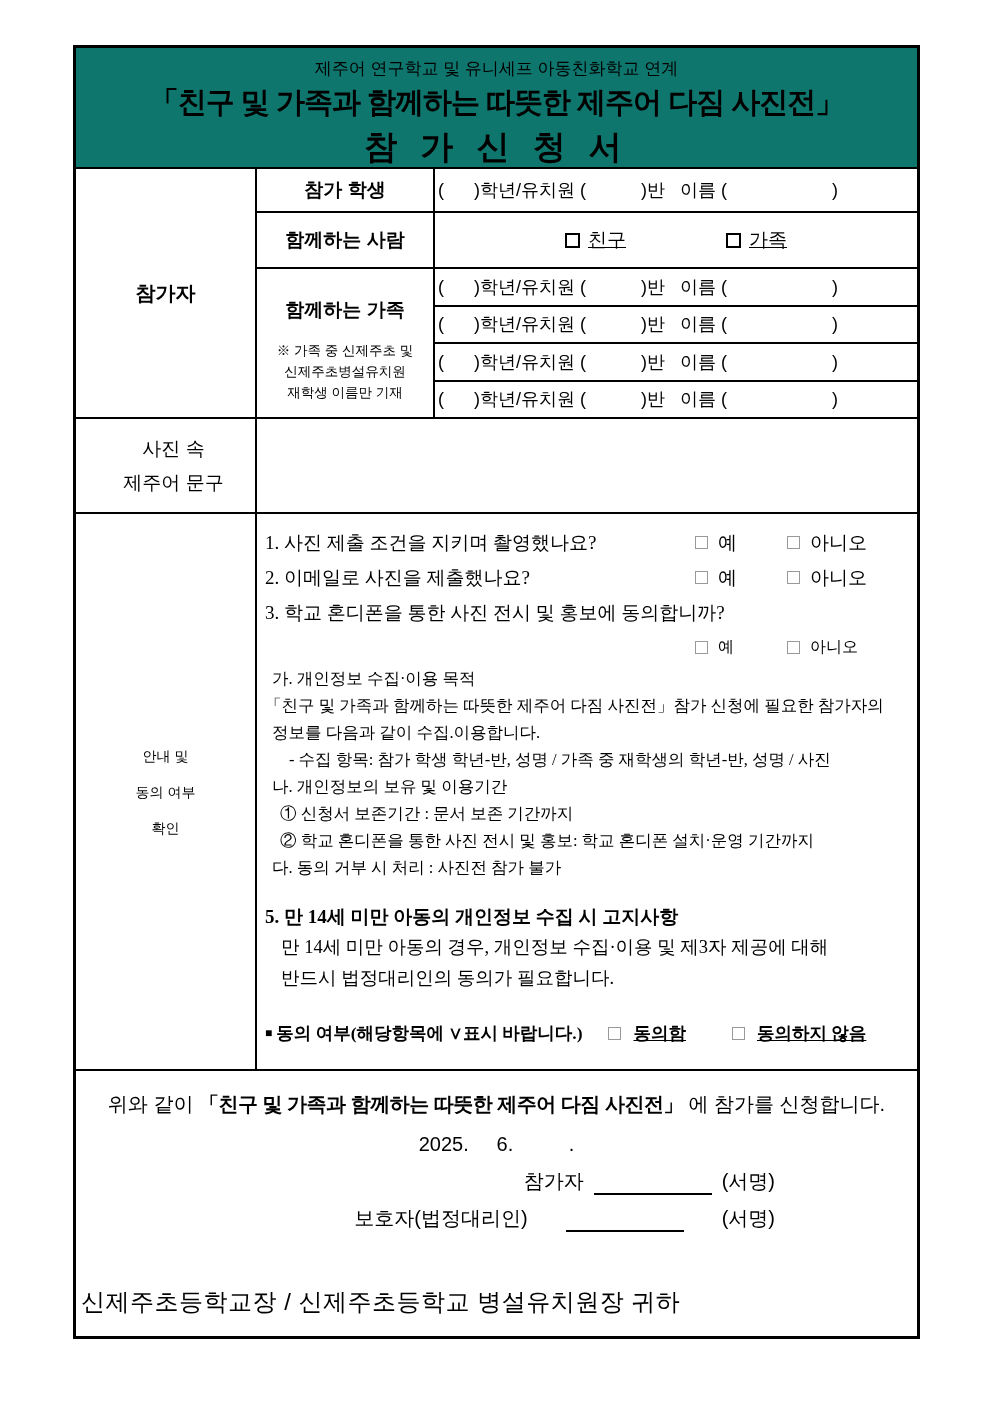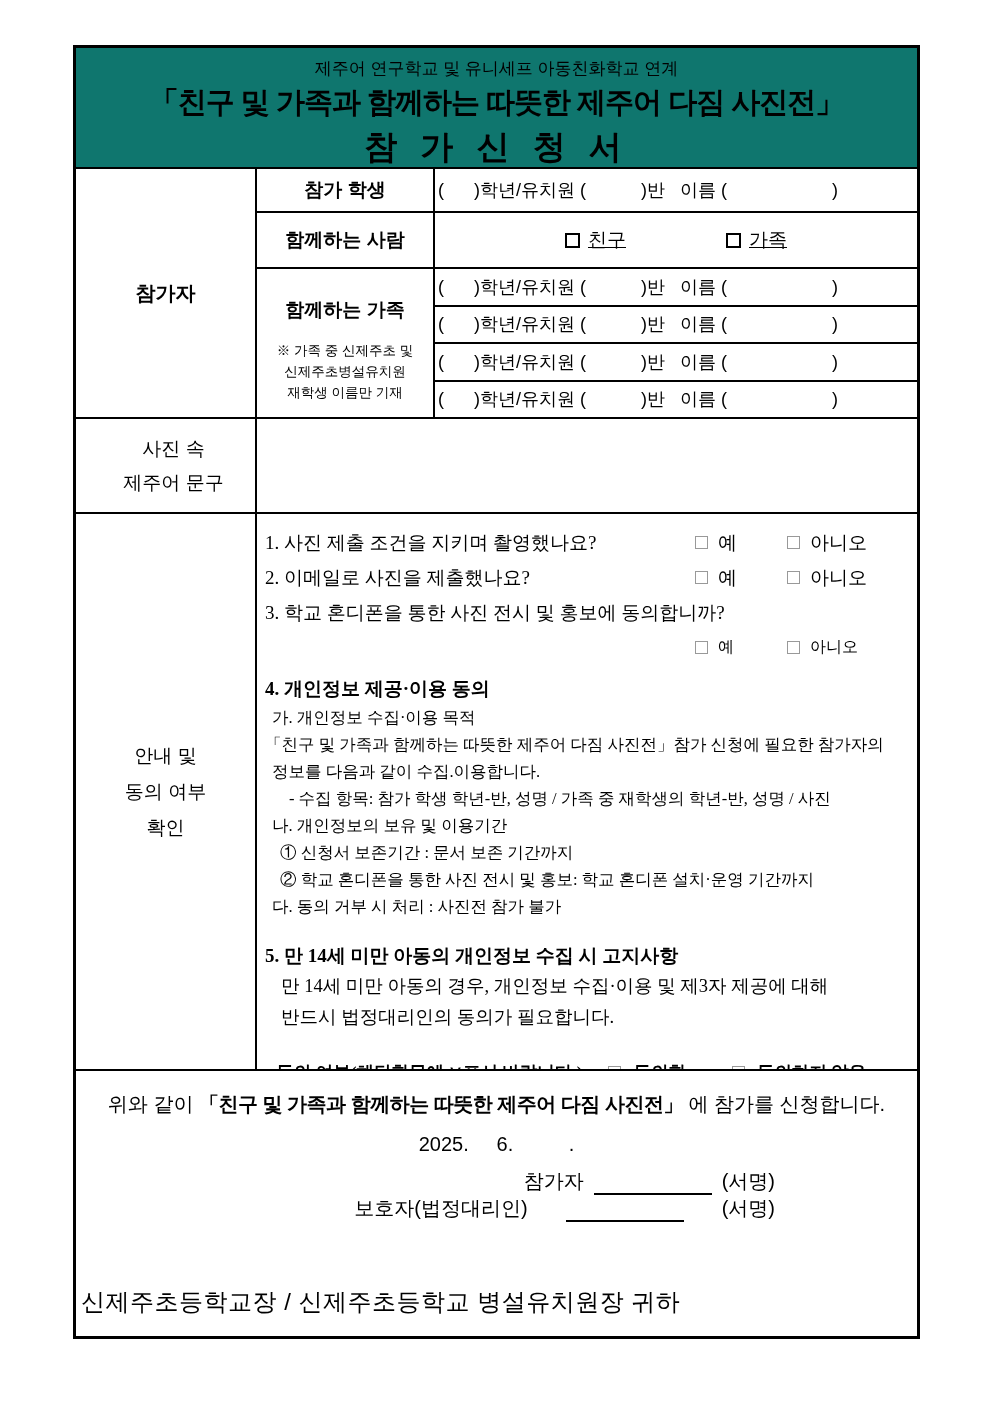--- a/index.html
+++ b/index.html
@@ -47,21 +47,21 @@
   .family-entry-row { flex:1; display:flex; border-bottom:2px solid #000; }
   .family-entry-row:last-child { border-bottom:none; }
 
   
   .row-photo { height:95px; }
   .photo-label { font-size:19px; line-height:34px;padding-left:16px; }
   .photo-value { flex:1; }
 
   
   .row-consent { height:557px; }
-  .consent-label { font-size:19px; line-height:36px; }
+  .consent-label { font-size:14px; line-height:36px; }
   .consent-body { flex:1; padding:11px 14px 8px 8px;
                   font-family:"Liberation Serif", serif; overflow:hidden; }
   .q { display:flex; align-items:center; height:35px; font-size:19px; }
   .q-text { flex:1; }
   .yn { width:208px; display:flex; align-items:center; flex-shrink:0; }
   .cb { display:inline-block; width:13px; height:13px; border:1px solid #999;
         background:#fff; flex-shrink:0; }
   .yn .cb { margin-right:10px; }
   .yn-yes { width:92px; display:flex; align-items:center; }
   .yn-no  { display:flex; align-items:center; }
@@ -208,21 +208,20 @@
               <span class="cb"></span>
               <span>예</span>
             </span>
           <span class="yn-no">
               <span class="cb"></span>
               <span>아니오</span>
             </span>
         </span>
       </div>
 
-      <div class="s-title">4. 개인정보 제공·이용 동의</div>
       <div class="body-line indent1">가. 개인정보 수집·이용 목적</div>
       <div class="body-line">「친구 및 가족과 함께하는 따뜻한 제주어 다짐 사진전」참가 신청에 필요한 참가자의</div>
       <div class="body-line indent1">정보를 다음과 같이 수집.이용합니다.</div>
       <div class="body-line indent3">- 수집 항목: 참가 학생 학년-반, 성명 / 가족 중 재학생의 학년-반, 성명 / 사진</div>
       <div class="body-line indent1">나. 개인정보의 보유 및 이용기간</div>
       <div class="body-line indent2">① 신청서 보존기간 : 문서 보존 기간까지</div>
       <div class="body-line indent2">② 학교 혼디폰을 통한 사진 전시 및 홍보: 학교 혼디폰 설치·운영 기간까지</div>
       <div class="body-line indent1">다. 동의 거부 시 처리 : 사진전 참가 불가</div>
 
       <div class="s-title" style="margin-top:21px;">5. 만 14세 미만 아동의 개인정보 수집 시 고지사항</div>
@@ -248,21 +247,21 @@
   <div class="row row-closing">
     <div class="closing-sentence">
       <span>위와 같이 </span><span class="t">「친구 및 가족과 함께하는 따뜻한 제주어 다짐 사진전」</span><span> 에 참가를 신청합니다.</span>
     </div>
     <div class="closing-date">2025.     6.          .</div>
     <div class="sig-line">
       <span>참가자</span>
       <span class="sig-underline"></span>
       <span>(서명)</span>
     </div>
-    <div class="sig-line" style="margin-top:0;gap:28px;">
+    <div class="sig-line" style="margin-top:10px;gap:28px;">
       <span>보호자(법정대리인)</span>
       <span class="sig-underline"></span>
       <span>(서명)</span>
     </div>
     <div class="recipient">신제주초등학교장 / 신제주초등학교 병설유치원장 귀하</div>
   </div>
 
 </div>
 
 </body></html>

